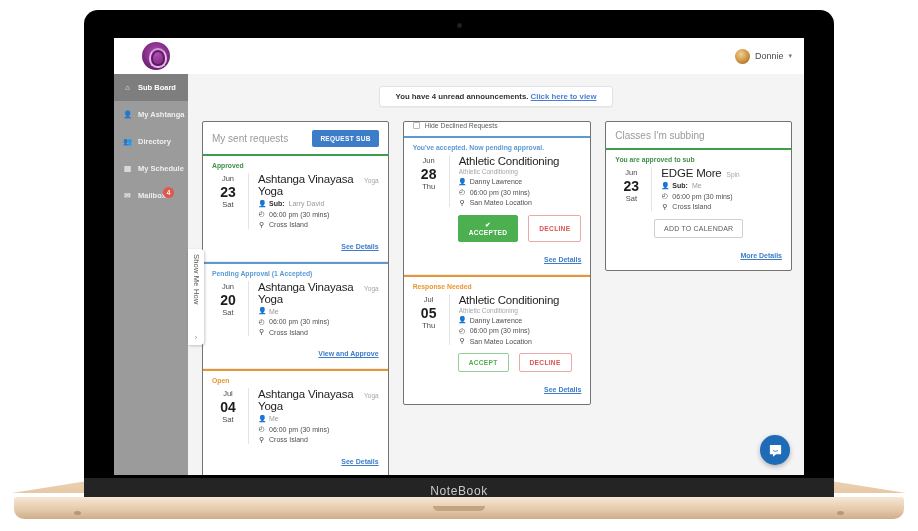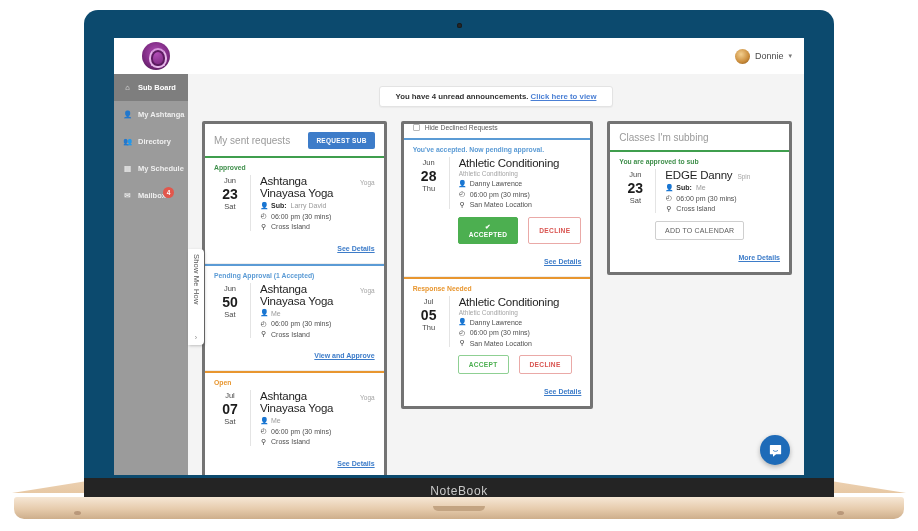--- a/index.html
+++ b/index.html
@@ -16,21 +16,21 @@
   
   .gold-wedge {
     position: absolute; bottom: 38px; height: 40px;
     background: linear-gradient(180deg, #f6e3cd 0%, #e7c8a4 100%);
   }
   .gold-left  { left: 12px;  width: 250px; clip-path: polygon(0 100%, 100% 0, 100% 100%); }
   .gold-right { right: 12px; width: 250px; clip-path: polygon(0 0, 100% 100%, 0 100%); }
 
   .laptop-lid {
     position: absolute; left: 84px; top: 10px; width: 750px; height: 480px;
-    background: #0c4a6e; border-radius: 14px 14px 4px 4px;
+    background: #000000; border-radius: 14px 14px 4px 4px;
   }
   .camera-dot {
     position: absolute; left: 50%; top: 13px; width: 5px; height: 5px;
     margin-left: -2.5px; border-radius: 50%;
     background: #2a2a2a; box-shadow: inset 0 0 2px #000;
   }
   .screen {
     position: absolute; left: 30px; top: 28px; width: 690px; height: 437px;
     background: #f5f5f5; overflow: hidden;
   }
@@ -127,21 +127,21 @@
     padding: 5px 16px; font-size: 7.8px; color: #333; font-weight: bold;
     box-shadow: 0 1px 1px rgba(0,0,0,.04);
   }
   .announce a { color: #4a7fd4; font-weight: bold; }
 
   .columns {
     display: flex; gap: 14px; padding: 14px 12px 0 14px;
   }
   .col { flex: 1; }
   .panel {
-    background: #fff; border: 3px solid #737373; border-radius: 2px;
+    background: #fff; border: 1px solid #737373; border-radius: 2px;
   }
   .panel-head {
     display: flex; align-items: center; justify-content: space-between;
     padding: 8px 9px 7px;
   }
   .panel-title { font-size: 10px; color: #9a9a9a; font-weight: normal; }
   .req-sub-btn {
     background: #3d7cc9; color: #fff; font-size: 6.5px; font-weight: bold;
     letter-spacing: .3px; padding: 5px 8px; border: none; border-radius: 2px;
     cursor: pointer;
@@ -313,21 +313,21 @@
                     </div>
                   </div>
                   <div class="link-row"><a class="link" href="#">See Details</a></div>
                 </div>
 
                 <div class="card card-blue">
                   <div class="status st-blue">Pending Approval (1 Accepted)</div>
                   <div class="card-body">
                     <div class="date-block">
                       <div class="d-mon">Jun</div>
-                      <div class="d-day">50</div>
+                      <div class="d-day">20</div>
                       <div class="d-dow">Sat</div>
                     </div>
                     <div class="info">
                       <div class="cls-title-row">
                         <span class="cls-title">Ashtanga Vinayasa Yoga</span>
                         <span class="cls-tag">Yoga</span>
                       </div>
                       <div class="meta">
                         <span class="mi">👤</span>
                         <span class="muted">Me</span>
@@ -343,21 +343,21 @@
                     </div>
                   </div>
                   <div class="link-row"><a class="link" href="#">View and Approve</a></div>
                 </div>
 
                 <div class="card card-orange">
                   <div class="status st-orange">Open</div>
                   <div class="card-body">
                     <div class="date-block">
                       <div class="d-mon">Jul</div>
-                      <div class="d-day">07</div>
+                      <div class="d-day">04</div>
                       <div class="d-dow">Sat</div>
                     </div>
                     <div class="info">
                       <div class="cls-title-row">
                         <span class="cls-title">Ashtanga Vinayasa Yoga</span>
                         <span class="cls-tag">Yoga</span>
                       </div>
                       <div class="meta">
                         <span class="mi">👤</span>
                         <span class="muted">Me</span>
@@ -458,21 +458,21 @@
                 <div class="card card-green">
                   <div class="status st-green">You are approved to sub</div>
                   <div class="card-body">
                     <div class="date-block">
                       <div class="d-mon">Jun</div>
                       <div class="d-day">23</div>
                       <div class="d-dow">Sat</div>
                     </div>
                     <div class="info">
                       <div class="cls-title-row">
-                        <span class="cls-title">EDGE Danny</span>
+                        <span class="cls-title">EDGE More</span>
                         <span class="cls-tag">Spin</span>
                       </div>
                       <div class="meta">
                         <span class="mi">👤</span>
                         <b>Sub:</b>
                         <span class="muted">Me</span>
                       </div>
                       <div class="meta">
                         <span class="mi">◴</span>
                         <span>06:00 pm (30 mins)</span>

